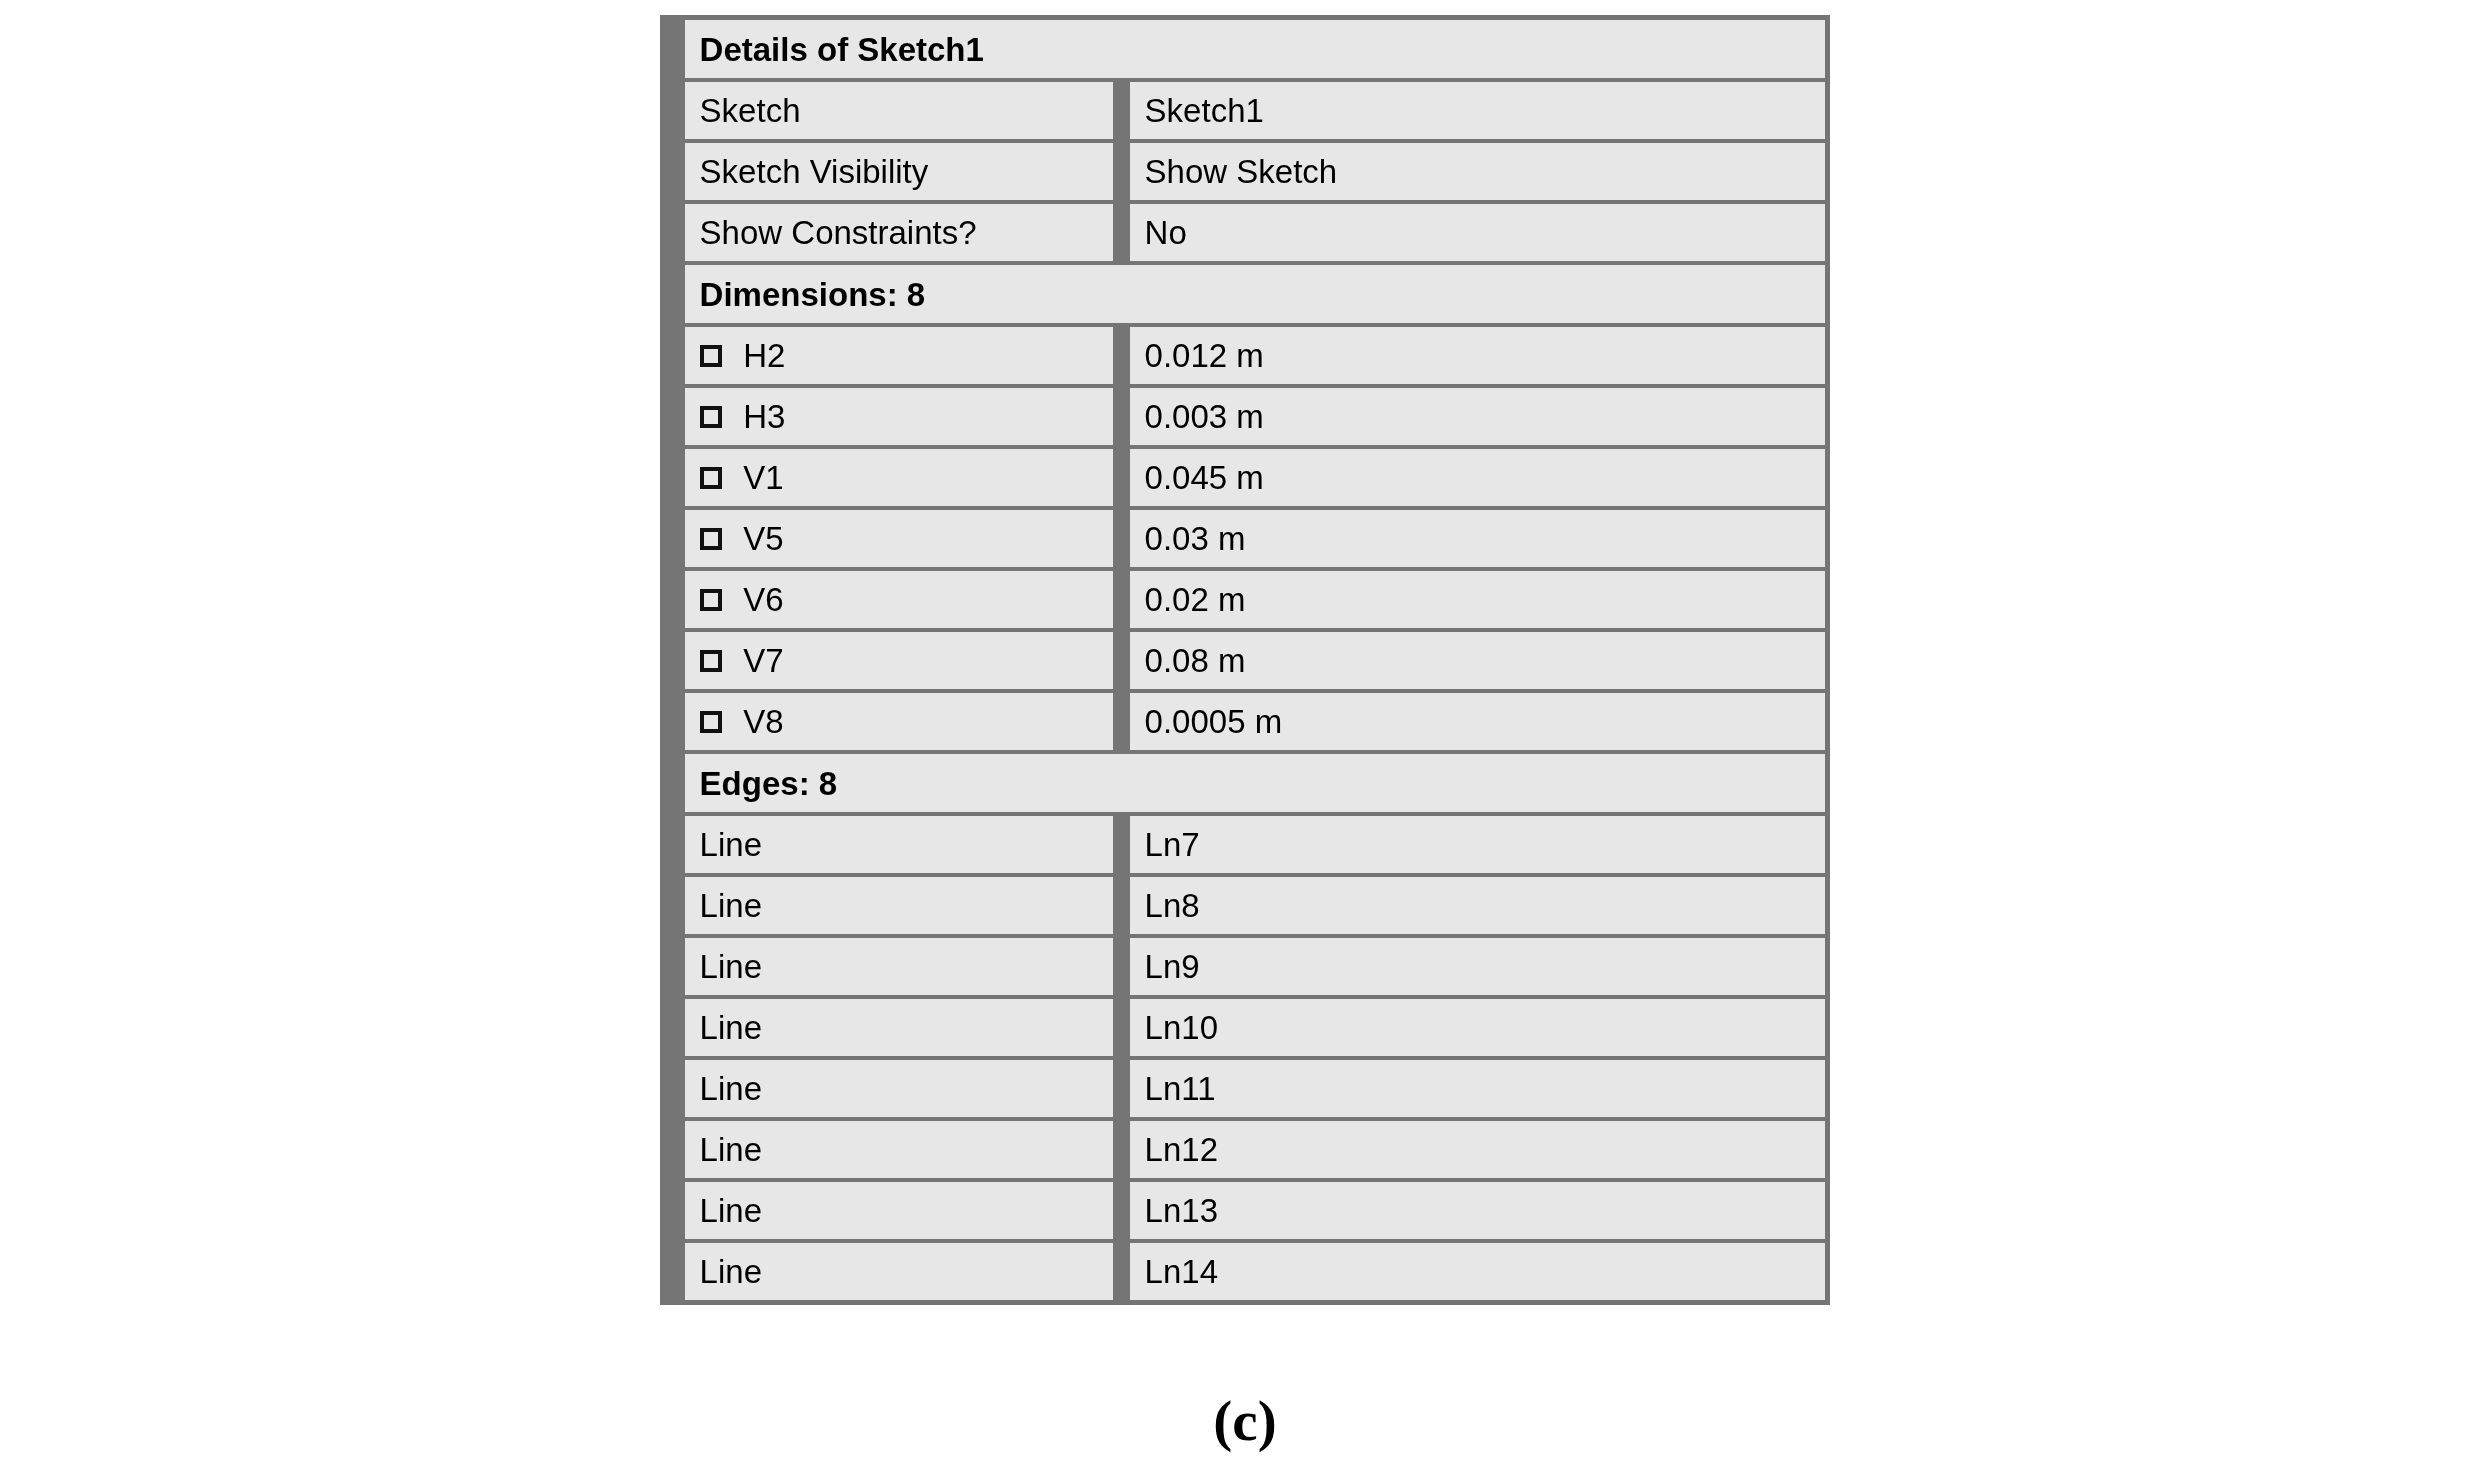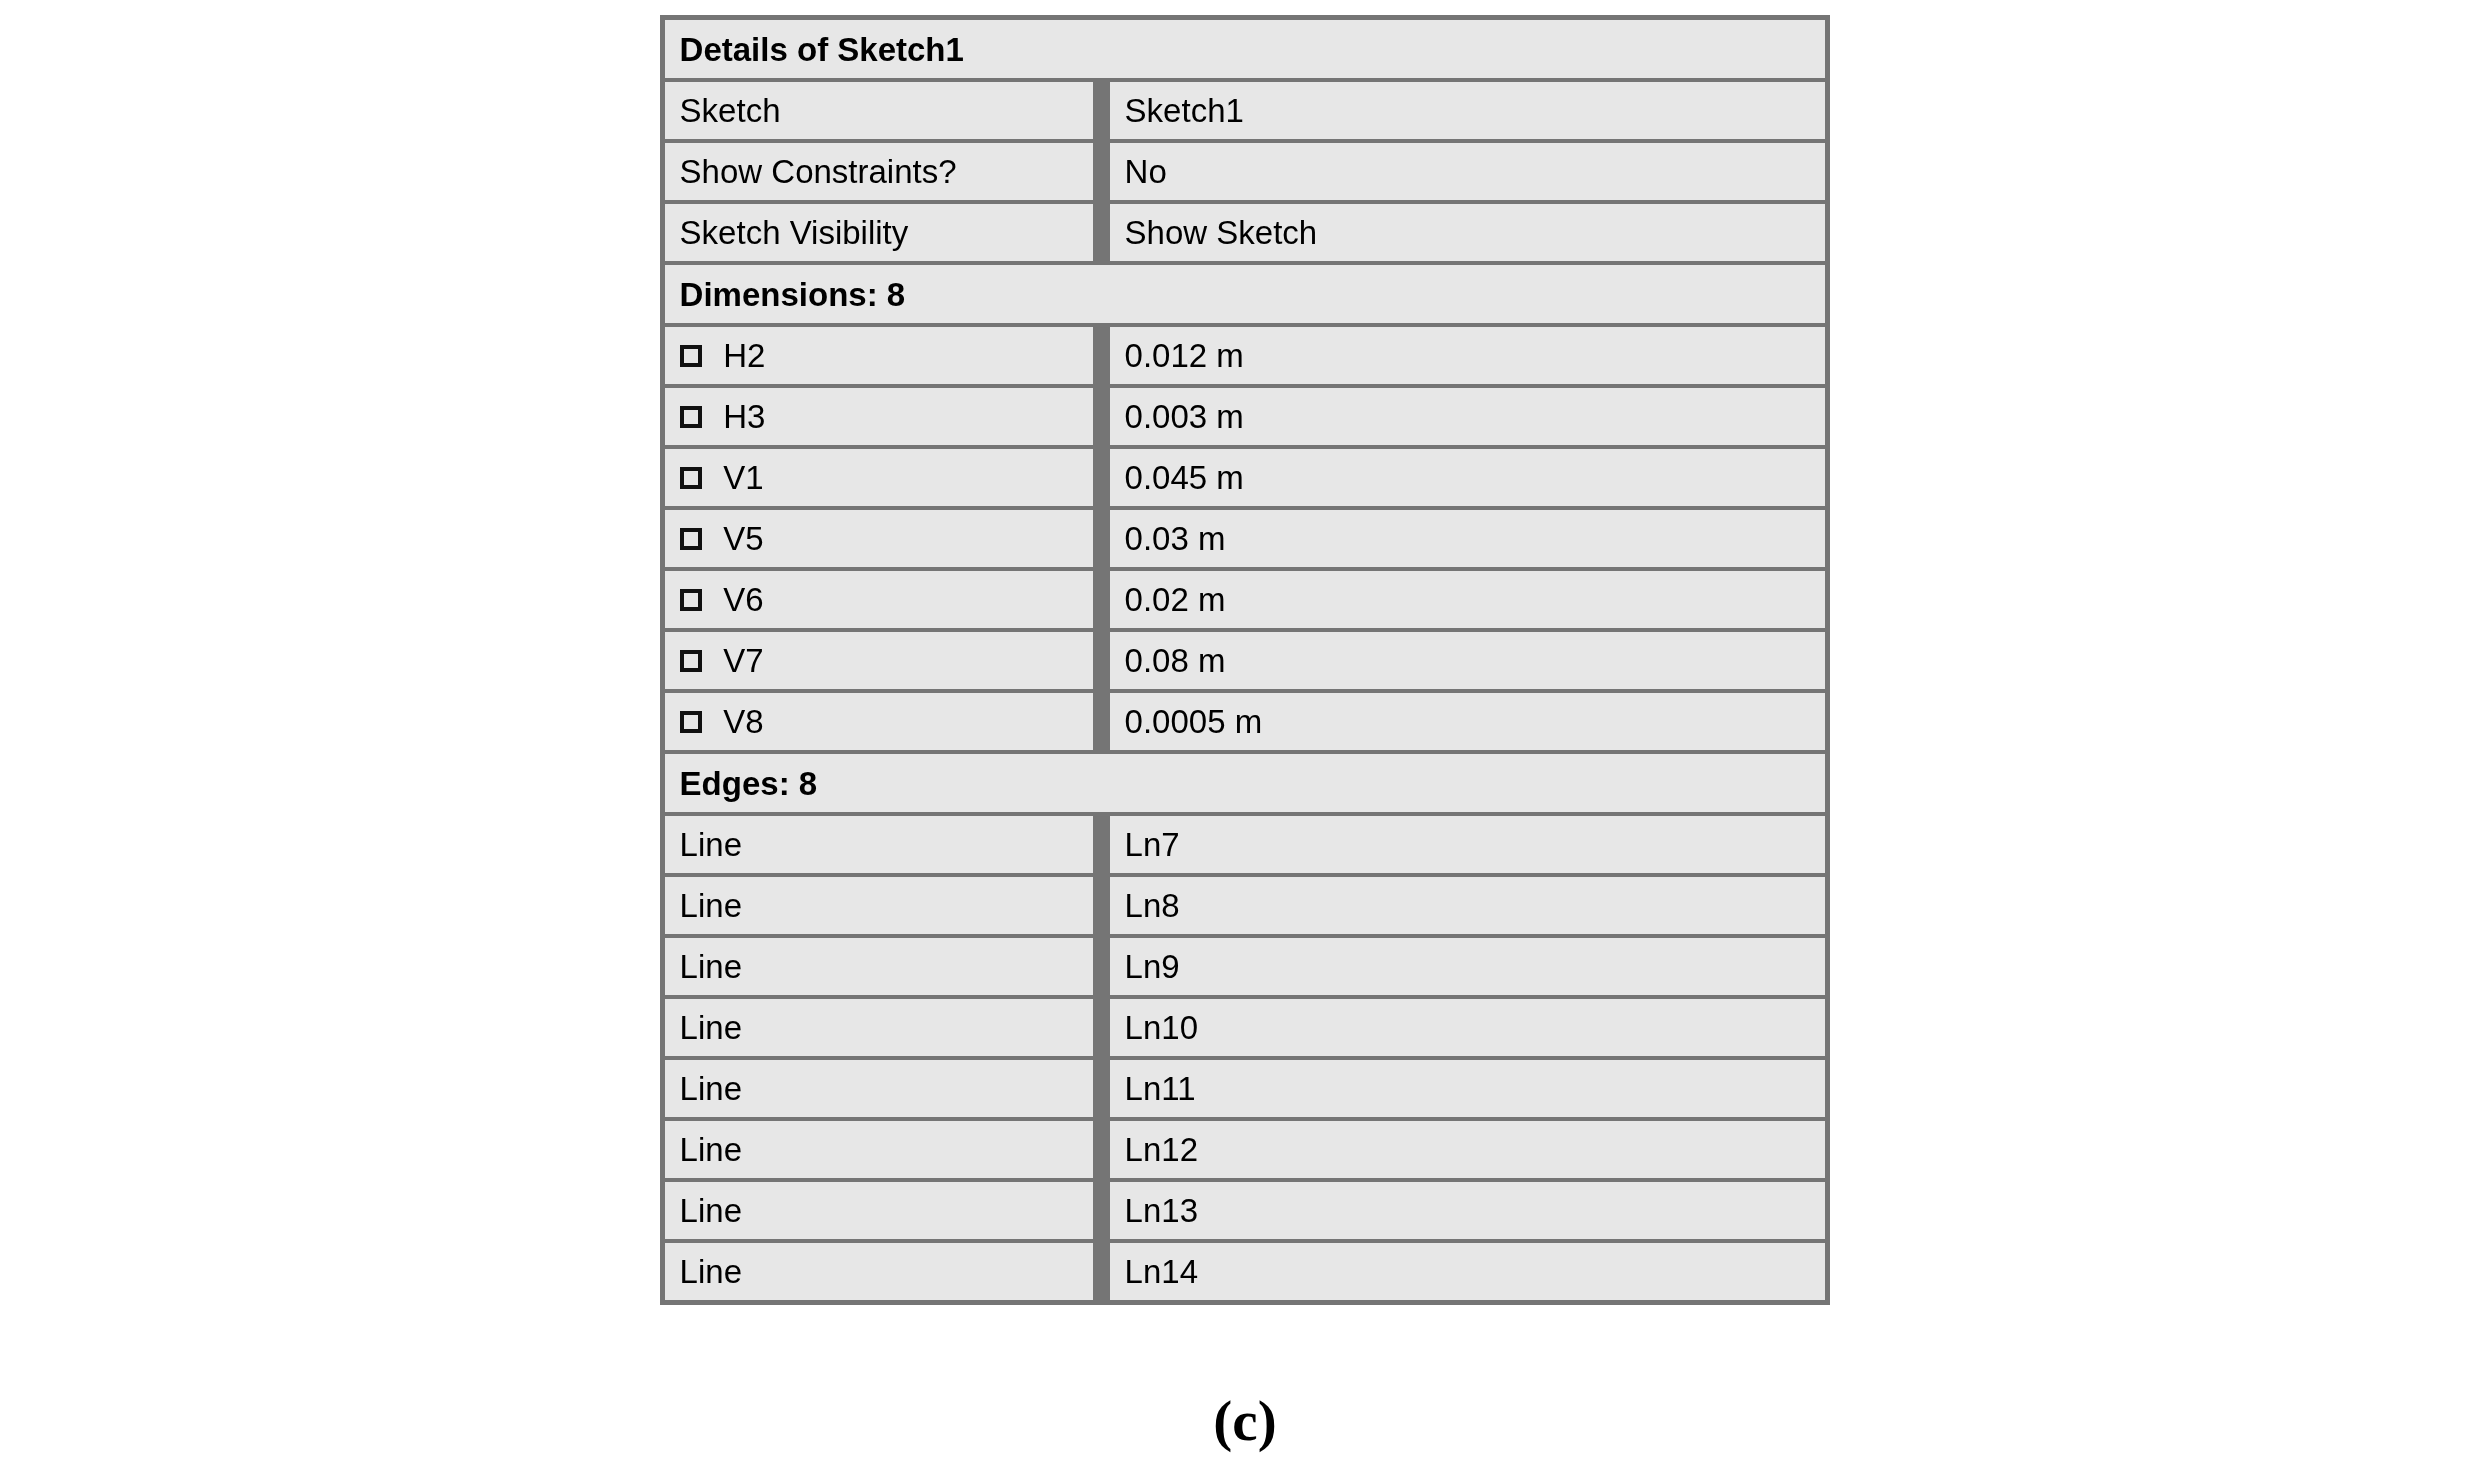--- a/index.html
+++ b/index.html
@@ -27,20 +27,21 @@
 
   
   #details-panel {
     position: absolute;
     left: 660px;
     top: 15.4px;
     width: 1170px;
     box-sizing: border-box;
     border: 5.1px solid #757575;
     background: #757575;
+    padding-left: 20px;
   }
 
   .row {
     display: flex;
     width: 100%;
     background: #757575;
   }
   .row + .row {
     border-top: 4.3px solid #757575;
     gap: 12px;
@@ -117,27 +118,27 @@
 
     <div class="row section">
       <div class="cell">Details of Sketch1</div>
     </div>
 
     <div class="row prop">
       <div class="cell key">Sketch</div>
       <div class="cell val">Sketch1</div>
     </div>
     <div class="row prop">
+      <div class="cell key">Sketch Visibility</div>
+      <div class="cell val">Show Sketch</div>
+    </div>
+    <div class="row prop">
       <div class="cell key">Show Constraints?</div>
       <div class="cell val">No</div>
     </div>
-    <div class="row prop">
-      <div class="cell key">Sketch Visibility</div>
-      <div class="cell val">Show Sketch</div>
-    </div>
 
     <div class="row section">
       <div class="cell">Dimensions: 8</div>
     </div>
 
     <div class="row prop">
       <div class="cell key">
         <span class="cbox"></span>
         <span class="keytext">H2</span>
       </div>

